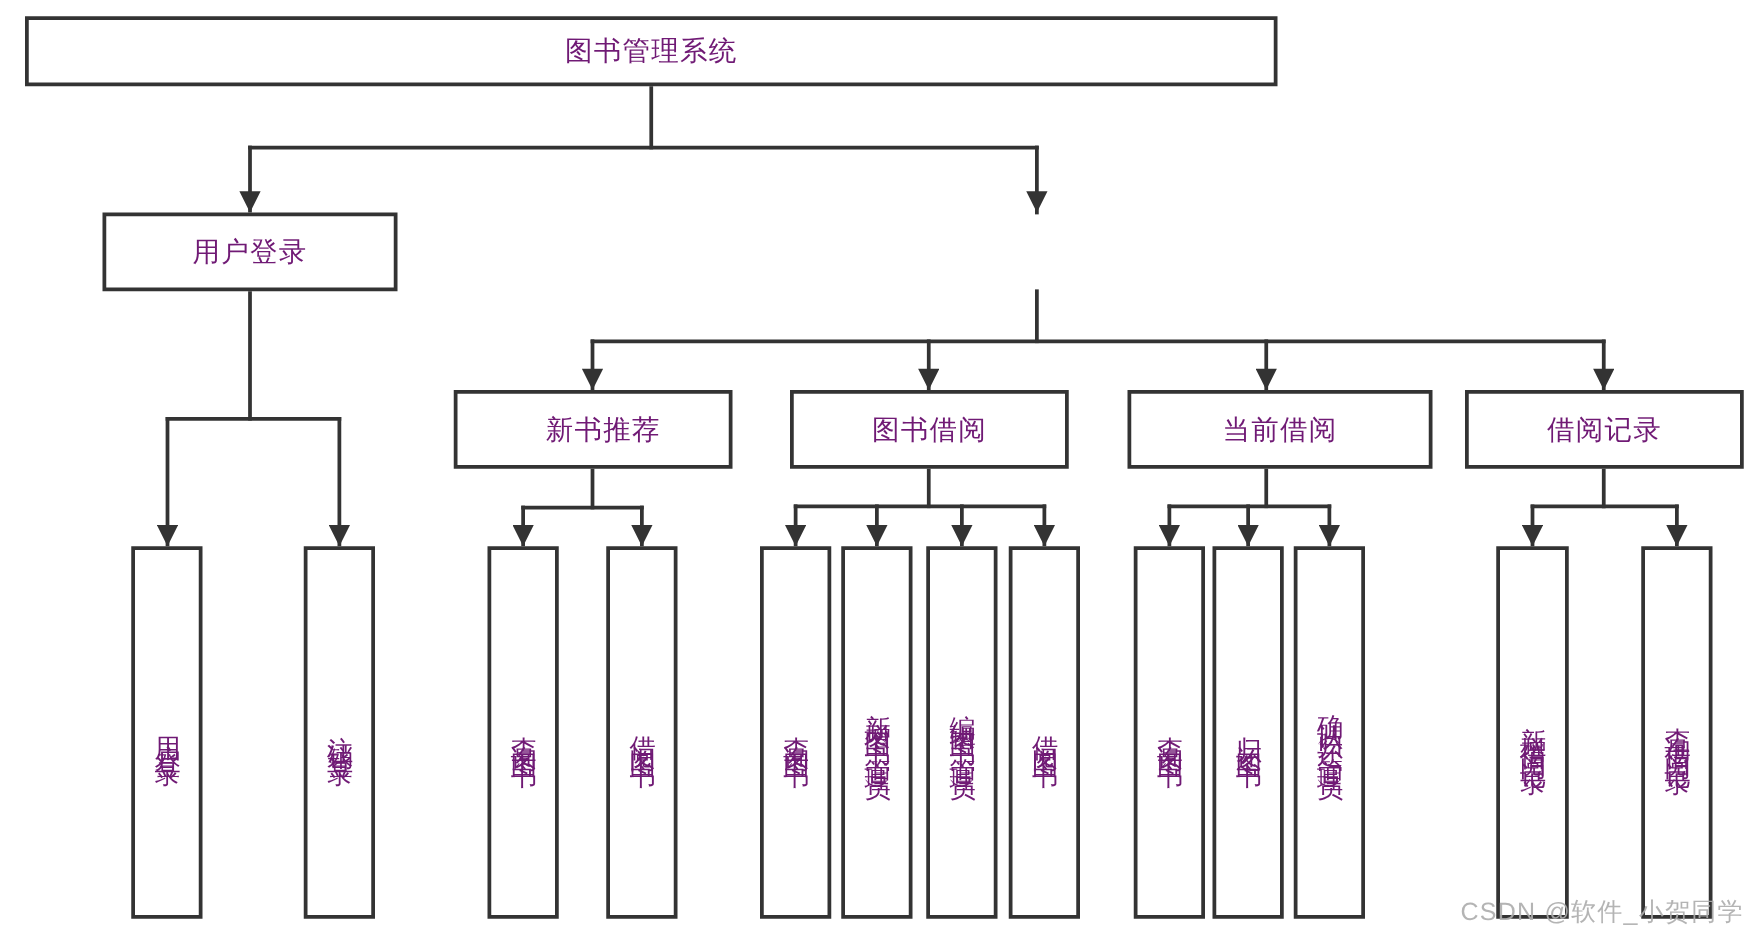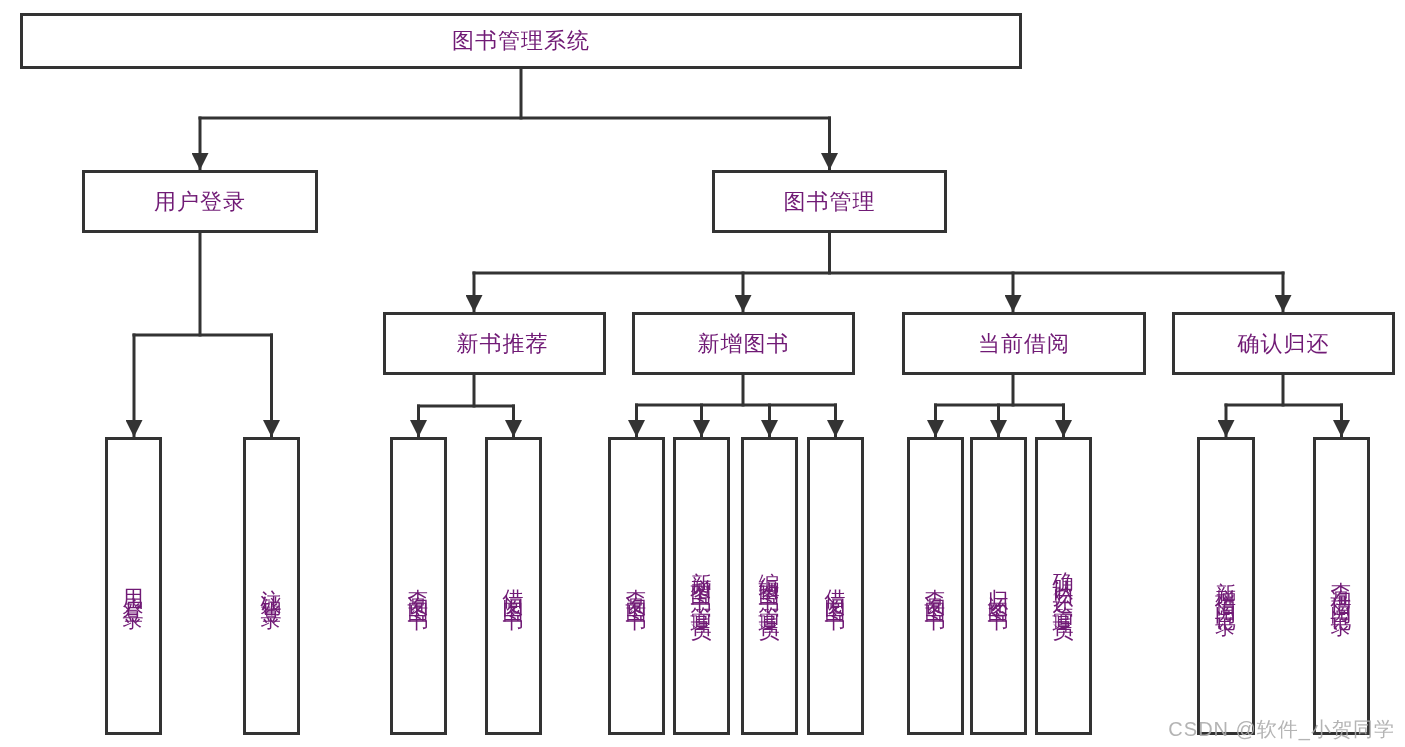--- a/index.html
+++ b/index.html
@@ -53,21 +53,21 @@
     font-size: 21px;
     letter-spacing: 7px;
     line-height: 1;
   }
   
   .n-root  { left: 20px;  top: 13px;  width: 1002px; height: 56px; }
   
   .n-login { left: 82px;  top: 170px; width: 236px; height: 63px; }
   .n-mgmt  { left: 712px; top: 170px; width: 235px; height: 63px; }
   
-  .n-rec   { left: 383px;  top: 312px; width: 223px; height: 63px; padding-left: 16px; }
+  .n-rec   { left: 363px;  top: 312px; width: 223px; height: 63px; padding-left: 16px; }
   .n-bor   { left: 632px;  top: 312px; width: 223px; height: 63px; }
   .n-cur   { left: 902px;  top: 312px; width: 244px; height: 63px; }
   .n-his   { left: 1172px; top: 312px; width: 223px; height: 63px; }
   
   .leaf { top: 437px; height: 298px; width: 57px; }
   .l01 { left: 105px; }
   .l02 { left: 243px; }
   .l11 { left: 390px; }
   .l12 { left: 485px; }
   .l21 { left: 608px; }
@@ -140,26 +140,25 @@
 
     <path d="M1283 375 V405"></path>
     <path d="M1226 405 H1341.5"></path>
     <line x1="1226" y1="405" x2="1226" y2="437" marker-end="url(#arrow)"></line>
     <line x1="1341.5" y1="405" x2="1341.5" y2="437" marker-end="url(#arrow)"></line>
   </svg>
 
   <div class="box h n-root">图书管理系统</div>
 
   <div class="box h n-login">用户登录</div>
-  <div class="box h n-mgmt">图书管理</div>
 
   <div class="box h n-rec">新书推荐</div>
-  <div class="box h n-bor">新增图书</div>
+  <div class="box h n-bor">图书借阅</div>
   <div class="box h n-cur">当前借阅</div>
-  <div class="box h n-his">确认归还</div>
+  <div class="box h n-his">借阅记录</div>
 
   <div class="box v leaf l01">用户登录</div>
   <div class="box v leaf l02">注销登录</div>
 
   <div class="box v leaf l11">查询图书</div>
   <div class="box v leaf l12">借阅图书</div>
 
   <div class="box v leaf l21">查询图书</div>
   <div class="box v leaf l22">新增图书（管理员）</div>
   <div class="box v leaf l23">编辑图书（管理员）</div>

